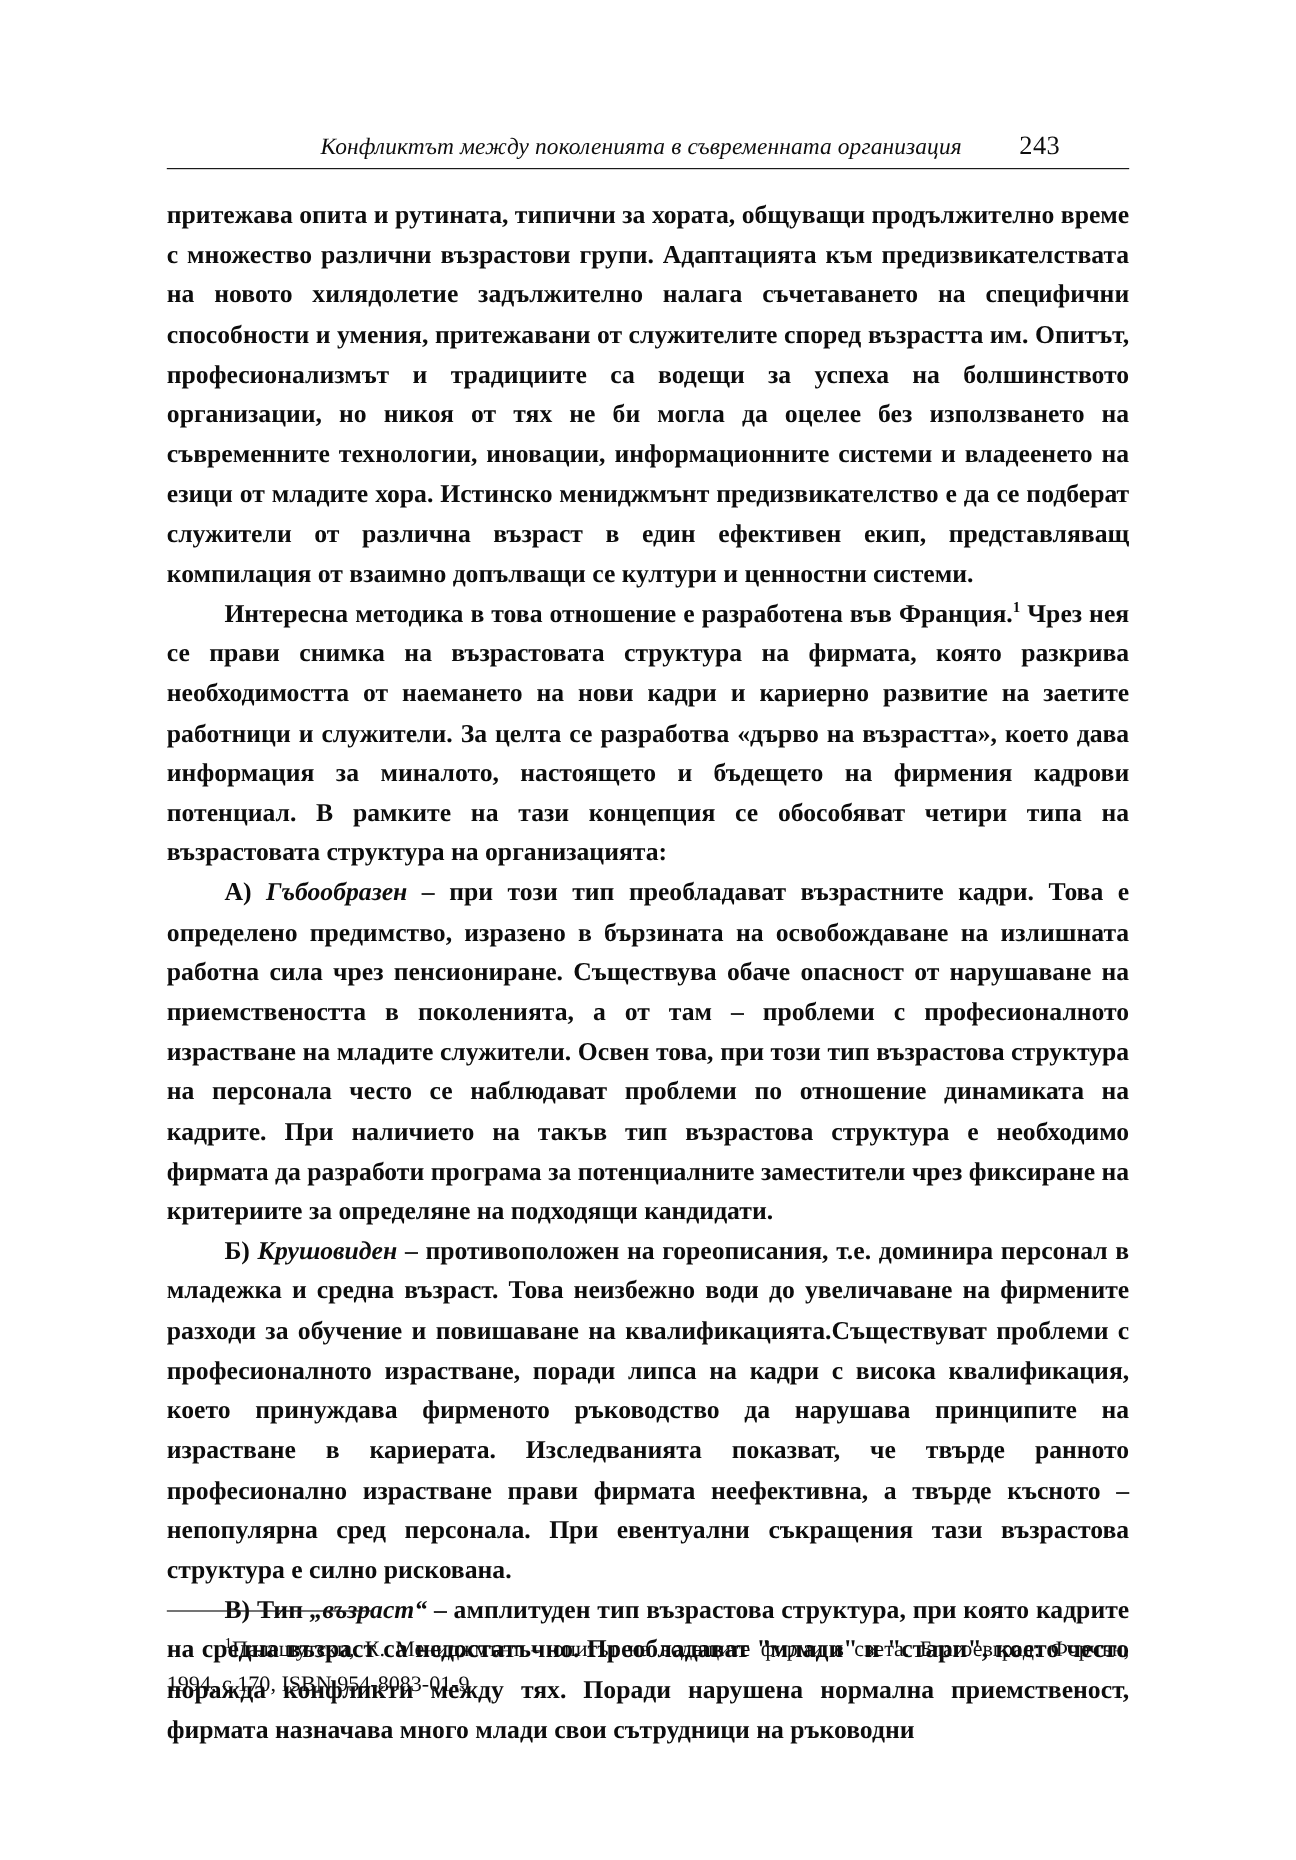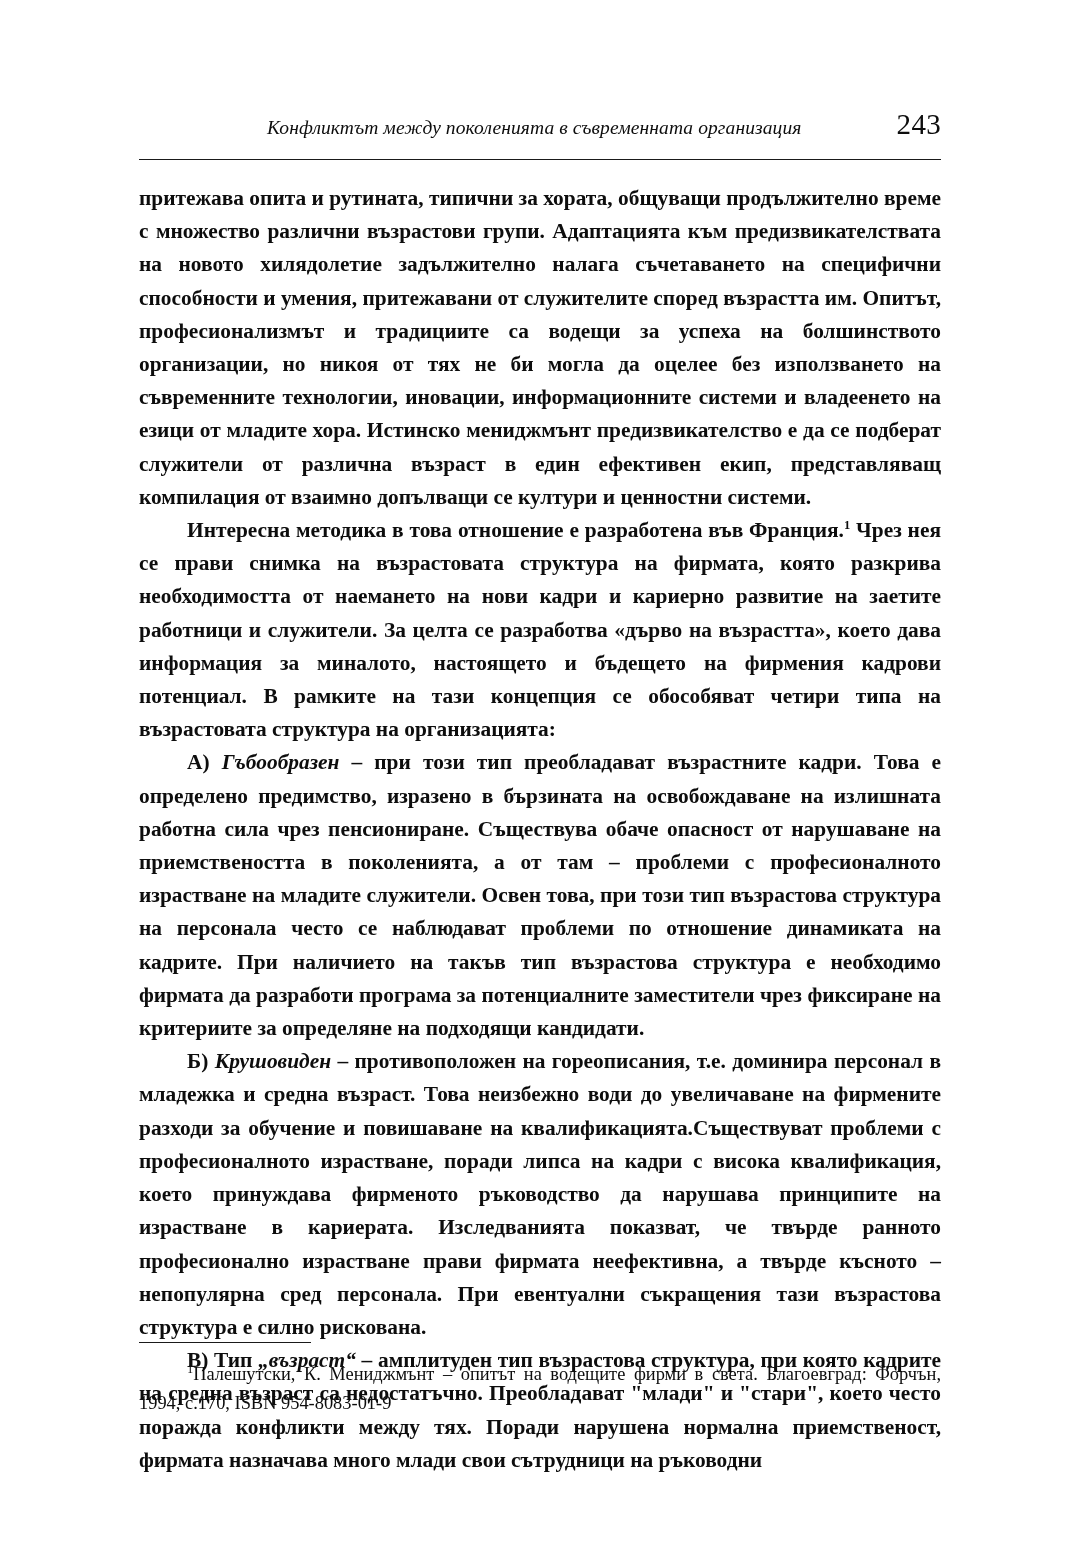--- a/index.html
+++ b/index.html
@@ -21,34 +21,33 @@
   }
   .content {
     position: absolute;
     left: 139px;
     top: 108px;
     width: 802px;
   }
   .header {
     display: flex;
     align-items: baseline;
-    justify-content: space-between;
-    padding-bottom: 18px;
+    padding-bottom: 6px;
     border-bottom: 1.2px solid #1a1a1a;
     gap: 48px;
   }
   .header-title {
     font-style: italic;
     font-size: 19.5px;
     letter-spacing: 0.1px;
     margin-left: 128px;
     white-space: nowrap;
   }
   .page-number {
-    font-size: 29px;
+    font-size: 22px;
     letter-spacing: 0.3px;
   }
   .body-text {
     margin-top: 22px;
     font-size: 21.4px;
     line-height: 33.2px;
     text-align: justify;
     text-justify: inter-word;
     hyphens: manual;
   }

